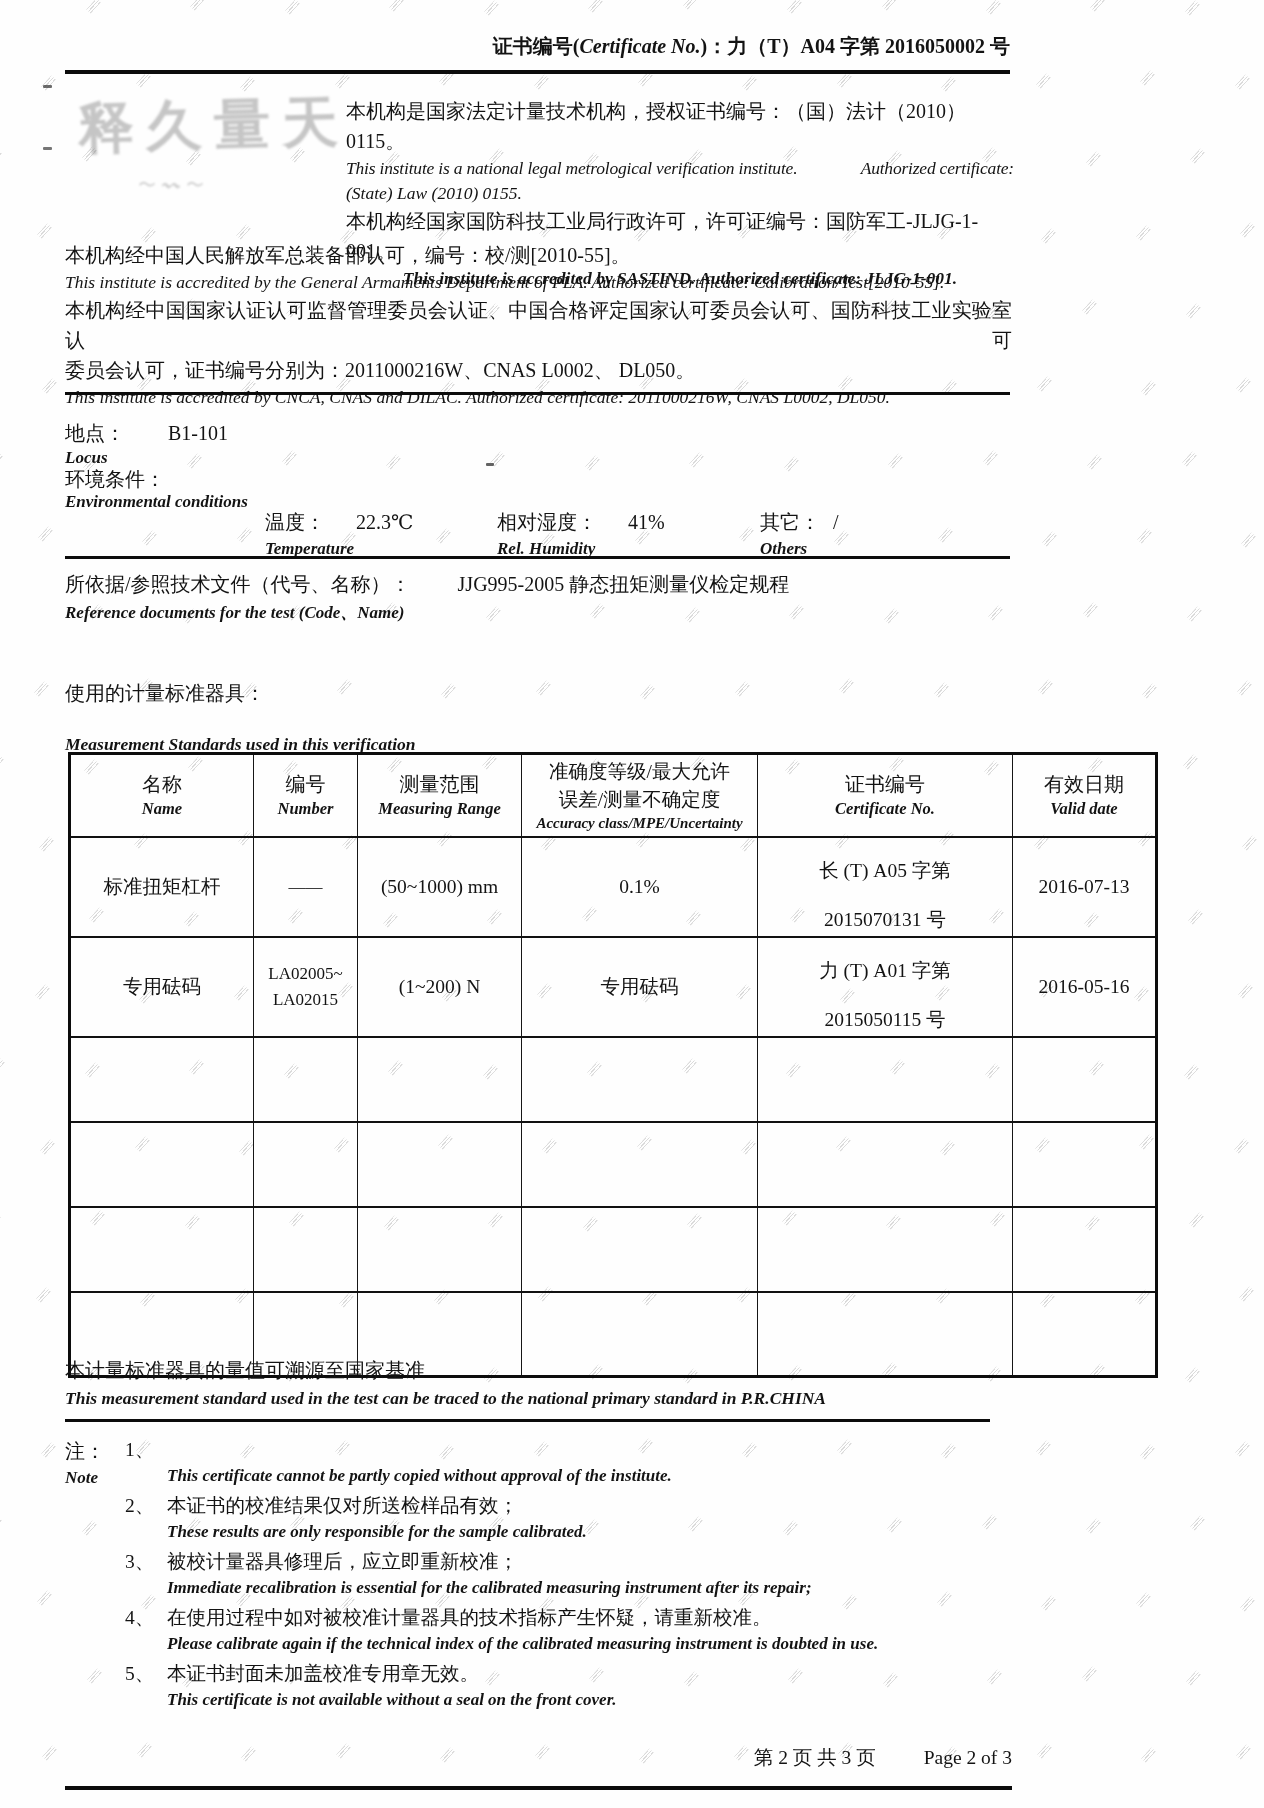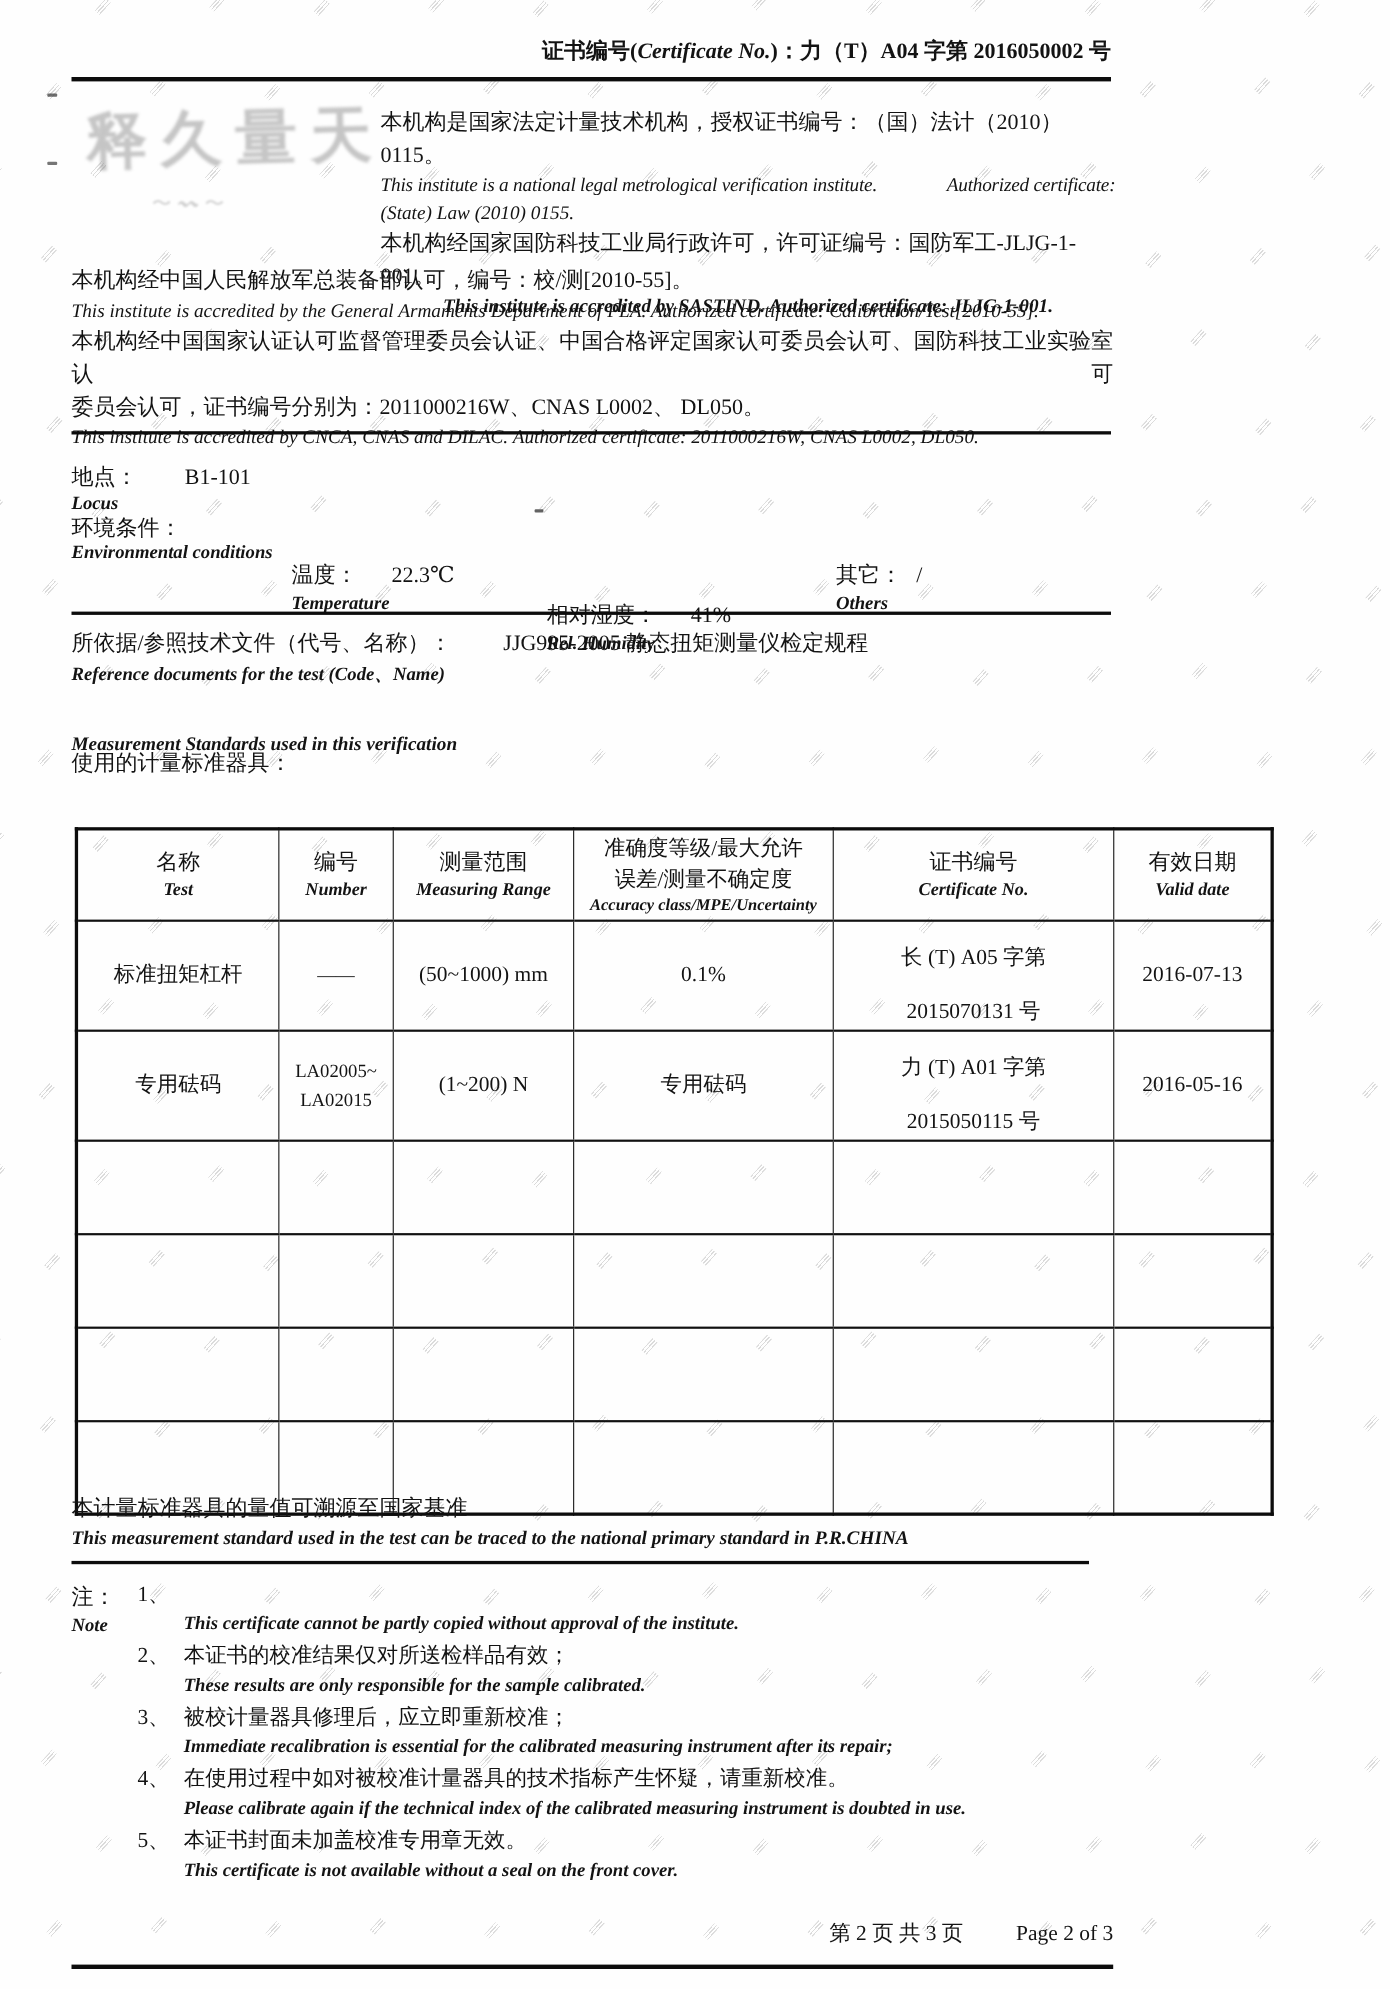--- a/index.html
+++ b/index.html
@@ -45,21 +45,21 @@
   .env-cn{font-size:20px;white-space:nowrap;}
   .env-val{margin-left:26px;}
   .env-en{font-style:italic;font-weight:bold;font-size:17px;margin-top:3px;}
   
   .reference{top:571px;left:65px;width:1120px;}
   .ref-line{font-size:20px;white-space:nowrap;}
   .ref-val{margin-left:42px;}
   .ref-en{margin-top:4px;}
   
   .std-cn{top:680px;left:65px;font-size:20px;}
-  .std-en{top:665px;left:65px;font-size:17.5px;}
+  .std-en{top:733px;left:65px;font-size:17.5px;}
   
   .tbl-wrap{top:752px;left:68px;}
   table{border-collapse:collapse;table-layout:fixed;width:1087px;background:transparent;}
   th,td{border-left:1.5px solid #161616;border-right:1.5px solid #161616;
         border-top:2.4px solid #111;border-bottom:2.4px solid #111;
         text-align:center;vertical-align:middle;padding:0 4px;}
   table{border:3px solid #0c0c0c;}
   .th-cn{font-size:20px;line-height:27px;font-weight:normal;white-space:pre-line;}
   .th-en{font-size:16.5px;font-weight:bold;font-style:italic;line-height:22px;}
   th:nth-child(4) .th-cn{font-size:19.5px;line-height:28px;}
@@ -439,21 +439,21 @@
   <div class="abs envcond-en lbl">Environmental conditions</div>
 
   <div class="abs env-values">
     <div class="env-grp" style="left:265px;">
       <div class="env-cn">
         <span>温度：</span>
         <span class="env-val">22.3℃</span>
       </div>
       <div class="env-en">Temperature</div>
     </div>
-    <div class="env-grp" style="left:497px;margin-top:36px;">
+    <div class="env-grp" style="left:497px;">
       <div class="env-cn">
         <span>相对湿度：</span>
         <span class="env-val">41%</span>
       </div>
       <div class="env-en">Rel. Humidity</div>
     </div>
     <div class="env-grp" style="left:760px;">
       <div class="env-cn">
         <span>其它：</span>
         <span class="env-val" style="margin-left:8px;">/</span>
@@ -482,21 +482,21 @@
           <col style="width:104px;">
           <col style="width:164px;">
         <col style="width:236px;">
           <col style="width:255px;">
           <col style="width:144px;">
       </colgroup>
       <thead>
           <tr style="height: 83px;">
             <th>
               <div class="th-cn">名称</div>
-              <div class="th-en">Test</div>
+              <div class="th-en">Name</div>
             </th>
             <th>
               <div class="th-cn">编号</div>
               <div class="th-en">Number</div>
             </th>
             <th>
               <div class="th-cn">测量范围</div>
               <div class="th-en">Measuring Range</div>
             </th>
             <th>

